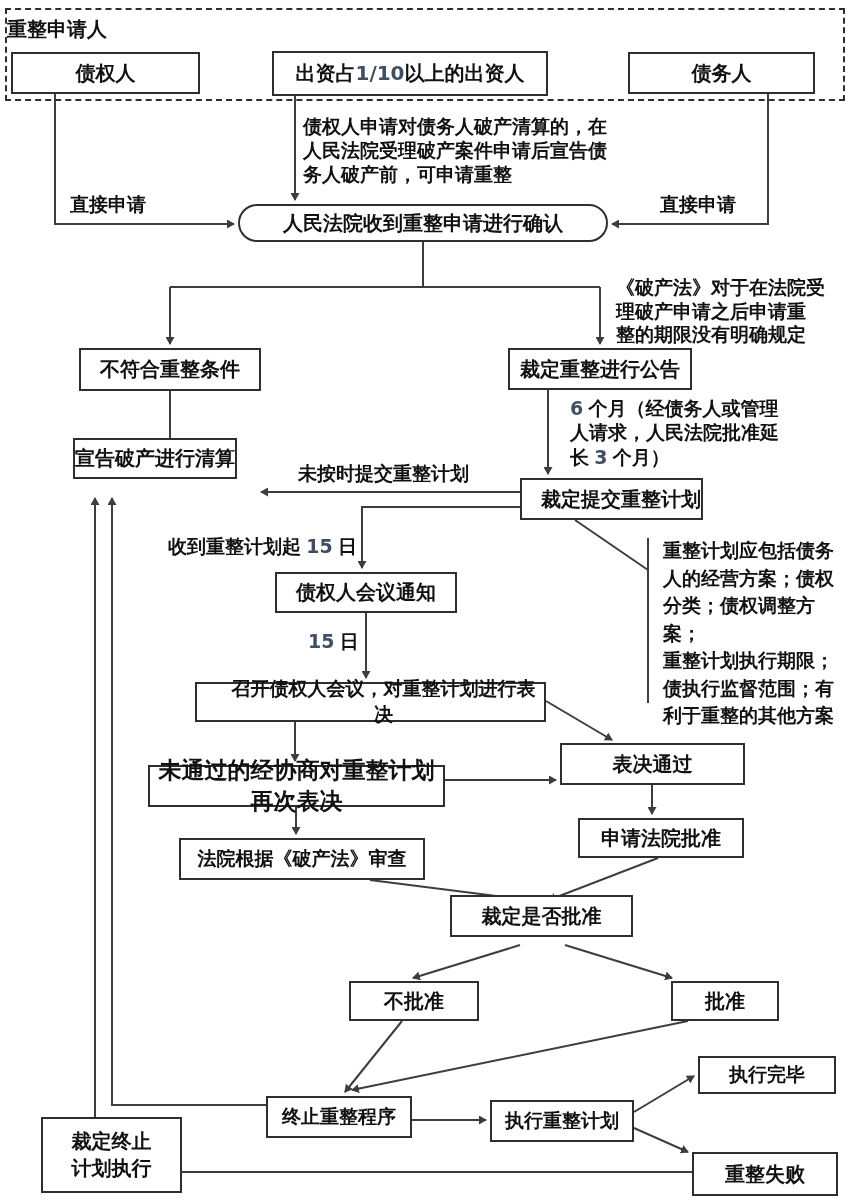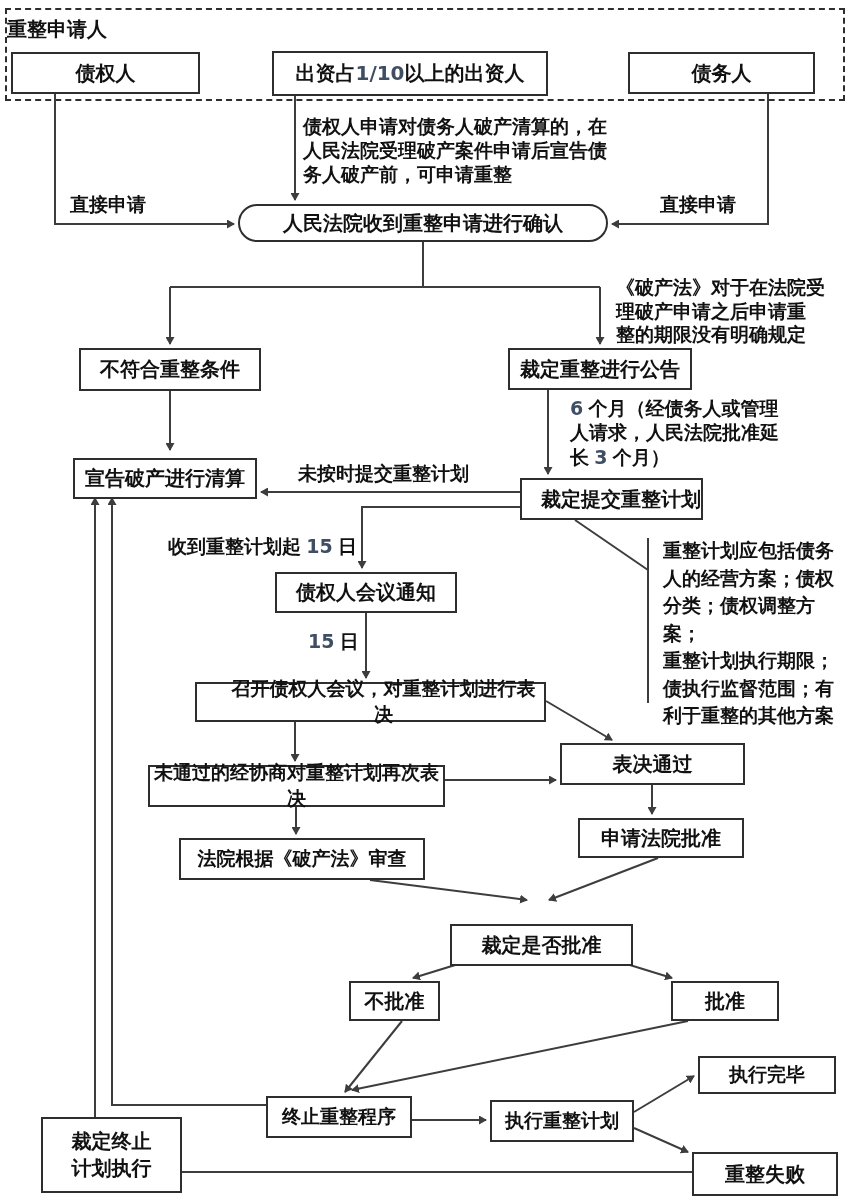--- a/index.html
+++ b/index.html
@@ -81,30 +81,30 @@
     <div id="container-title">重整申请人</div>
   </div>
 
   <div id="nodes-layer">
       <div class="node" style="left: 11px; top: 52px; width: 189px; height: 42px; font-size: 20px;"><span>债权人</span></div>
       <div class="node" style="left: 272px; top: 51px; width: 276px; height: 45px; font-size: 20px;"><span>出资占 </span><span class="num">1/10</span><span> 以上的出资人</span></div>
       <div class="node" style="left: 628px; top: 52px; width: 187px; height: 42px; font-size: 20px;"><span>债务人</span></div>
       <div class="node" style="left: 238px; top: 204px; width: 370px; height: 38px; font-size: 20px; border-radius: 19px;"><span>人民法院收到重整申请进行确认</span></div>
       <div class="node" style="left: 79px; top: 348px; width: 182px; height: 43px; font-size: 20px;"><span>不符合重整条件</span></div>
       <div class="node" style="left: 508px; top: 348px; width: 184px; height: 42px; font-size: 20px;"><span>裁定重整进行公告</span></div>
-      <div class="node" style="left: 73px; top: 458px; width: 184px; height: 41px; font-size: 20px;"><span>宣告破产进行清算</span></div>
+      <div class="node" style="left: 73px; top: 438px; width: 164px; height: 41px; font-size: 20px;"><span>宣告破产进行清算</span></div>
       <div class="node" style="left: 520px; top: 478px; width: 183px; height: 42px; font-size: 20px; justify-content: flex-end;"><span>裁定提交重整计划</span></div>
       <div class="node" style="left: 275px; top: 572px; width: 182px; height: 41px; font-size: 20px;"><span>债权人会议通知</span></div>
       <div class="node" style="left: 195px; top: 682px; width: 351px; height: 40px; font-size: 19px; padding-left: 26px;"><span>召开债权人会议，对重整计划进行表决</span></div>
-      <div class="node" style="left: 148px; top: 765px; width: 297px; height: 42px; font-size: 19px;"><span>未通过的经协商对重整计划再次表决</span></div>
+      <div class="node" style="left: 148px; top: 765px; width: 297px; height: 42px; font-size: 23px;"><span>未通过的经协商对重整计划再次表决</span></div>
       <div class="node" style="left: 560px; top: 743px; width: 185px; height: 42px; font-size: 20px;"><span>表决通过</span></div>
       <div class="node" style="left: 578px; top: 818px; width: 166px; height: 40px; font-size: 20px;"><span>申请法院批准</span></div>
       <div class="node" style="left: 179px; top: 838px; width: 246px; height: 42px; font-size: 19px;"><span>法院根据《破产法》审查</span></div>
-      <div class="node" style="left: 450px; top: 924px; width: 183px; height: 42px; font-size: 20px;"><span>裁定是否批准</span></div>
-      <div class="node" style="left: 349px; top: 981px; width: 91px; height: 40px; font-size: 20px;"><span>不批准</span></div>
+      <div class="node" style="left: 450px; top: 895px; width: 183px; height: 42px; font-size: 20px;"><span>裁定是否批准</span></div>
+      <div class="node" style="left: 349px; top: 981px; width: 130px; height: 40px; font-size: 20px;"><span>不批准</span></div>
       <div class="node" style="left: 643px; top: 981px; width: 108px; height: 40px; font-size: 20px; margin-left: 28px;"><span>批准</span></div>
       <div class="node" style="left: 266px; top: 1096px; width: 146px; height: 42px; font-size: 19px;"><span>终止重整程序</span></div>
       <div class="node" style="left: 490px; top: 1100px; width: 144px; height: 42px; font-size: 19px;"><span>执行重整计划</span></div>
       <div class="node" style="left: 698px; top: 1056px; width: 138px; height: 38px; font-size: 19px;"><span>执行完毕</span></div>
       <div class="node" style="left: 692px; top: 1152px; width: 146px; height: 44px; font-size: 20px;"><span>重整失败</span></div>
       <div class="node" style="left: 41px; top: 1117px; width: 141px; height: 76px; font-size: 20px;"><span>裁定终止
 计划执行</span></div>
     </div>
   <div id="labels-layer">
       <div class="flabel" style="left: 303px; top: 115px; width: 345px; font-size: 19px; line-height: 24px;"><span>债权人申请对债务人破产清算的，在

